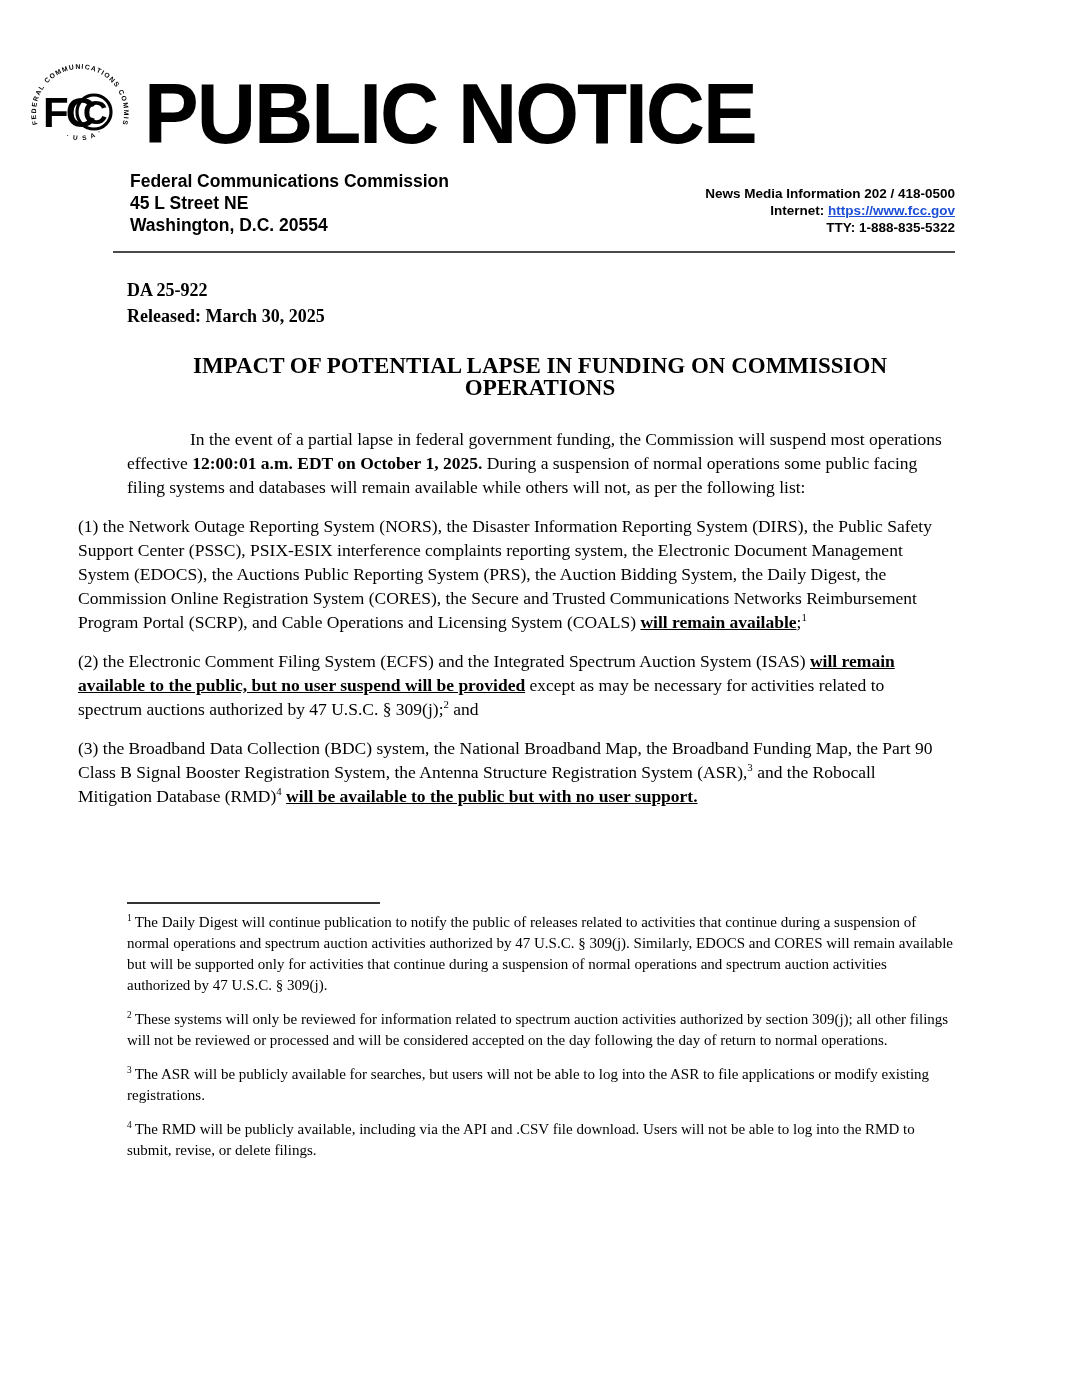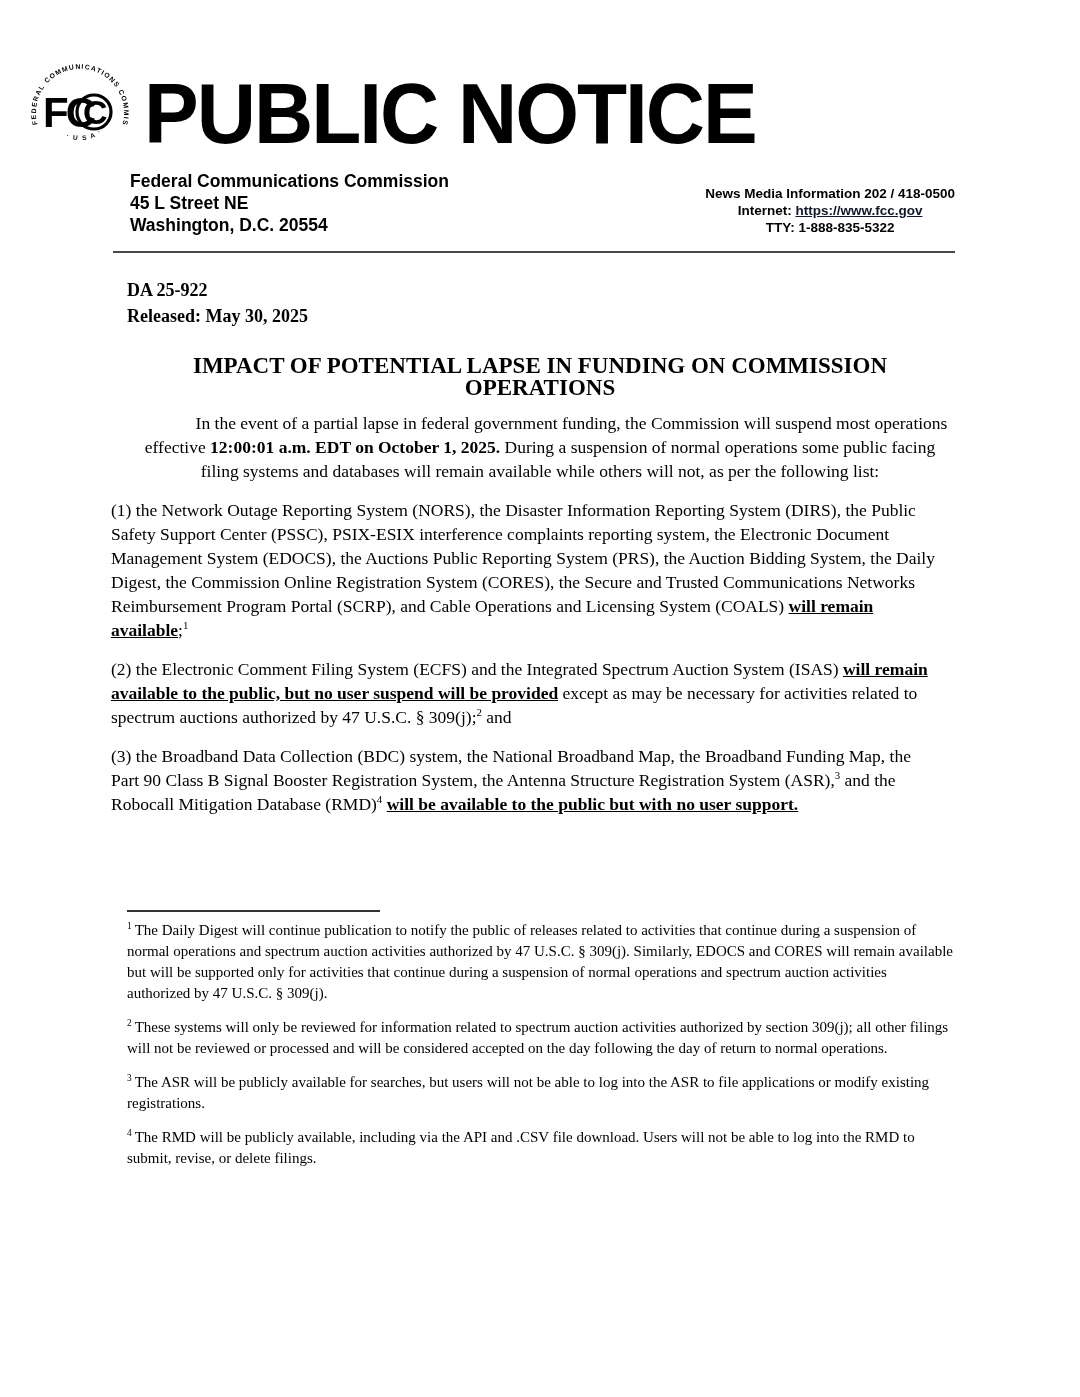--- a/index.html
+++ b/index.html
@@ -31,45 +31,45 @@
     display:flex;justify-content:space-between;align-items:flex-end;
     margin:8px 0 0 100px;
   }
   .address{
     font-family:"Liberation Sans", sans-serif;
     font-weight:bold;font-size:17.5px;line-height:22px;
   }
   .contact{
     font-family:"Liberation Sans", sans-serif;
     font-weight:bold;font-size:13.5px;line-height:17px;
-    text-align:center;
+    text-align:right;
   }
-  .contact a{color:#0f172a;text-decoration:underline;}
+  .contact a{color:#1d4ed8;text-decoration:underline;}
   
   .header-rule{
     border:none;border-top:2.5px solid #4a4a4a;
     margin:15px 125px 0 113px;
   }
   
   .release-block{
     margin:24px 127px 0 127px;
     text-align:left;font-weight:bold;font-size:18px;line-height:26px;
   }
   
   .doc-title{
     margin:26px 127px 0 127px;
     text-align:center;font-weight:bold;font-size:23px;line-height:22px;
   }
   
   .body-para{
     font-size:17.5px;line-height:24px;
     margin:0 127px;
   }
-  .intro{margin-top:12px;text-indent:63px;text-align:center;}
-  .list-item{margin:15px 140px 0 111px;}
+  .intro{margin-top:28px;text-indent:63px;}
+  .list-item{margin:15px 140px 0 78px;}
   .bu{font-weight:bold;text-decoration:underline;}
   sup{font-size:0.62em;line-height:0;vertical-align:super;}
   
   .footnote-sep{
     border:none;border-top:2px solid #333;
     width:253px;
     margin:94px 0 0 127px;
   }
   .footnotes{margin:8px 127px 0 127px;font-family:Liberation Serif, serif;}
   .footnote{
@@ -117,21 +117,21 @@
           <a href="#" title="https://www.fcc.gov">https://www.fcc.gov</a></div>
         <div>TTY: 1-888-835-5322</div>
       </div>
     </div>
   </header>
 
   <hr class="header-rule">
 
   <div class="release-block">
     <div>DA 25-922</div>
-    <div>Released: May 30, 2025</div>
+    <div>Released: March 30, 2025</div>
   </div>
 
   <h2 class="doc-title">IMPACT OF POTENTIAL LAPSE IN FUNDING ON COMMISSION OPERATIONS</h2>
 
   <p class="body-para intro"><span>In the event of a partial lapse in federal government funding, the Commission will suspend most operations effective </span><b>12:00:01 a.m. EDT on October 1, 2025.</b><span>  During a suspension of normal operations some public facing filing systems and databases will remain available while others will not, as per the following list:</span></p>
 
   <div>
     <p class="body-para list-item"><span>(1) the Network Outage Reporting System (NORS), the Disaster Information Reporting System (DIRS), the Public Safety Support Center (PSSC), PSIX-ESIX interference complaints reporting system, the Electronic Document Management System (EDOCS), the Auctions Public Reporting System (PRS), the Auction Bidding System, the Daily Digest, the Commission Online Registration System (CORES), the Secure and Trusted Communications Networks Reimbursement Program Portal (SCRP), and Cable Operations and Licensing System (COALS) </span><span class="bu">will remain available</span><span>;</span><sup>1</sup></p>
 
     <p class="body-para list-item"><span>(2) the Electronic Comment Filing System (ECFS) and the Integrated Spectrum Auction System (ISAS) </span><span class="bu">will remain available to the public, but no user suspend will be provided</span><span> except as may be necessary for activities related to spectrum auctions authorized by 47 U.S.C. § 309(j);</span><sup>2</sup><span> and</span></p>

